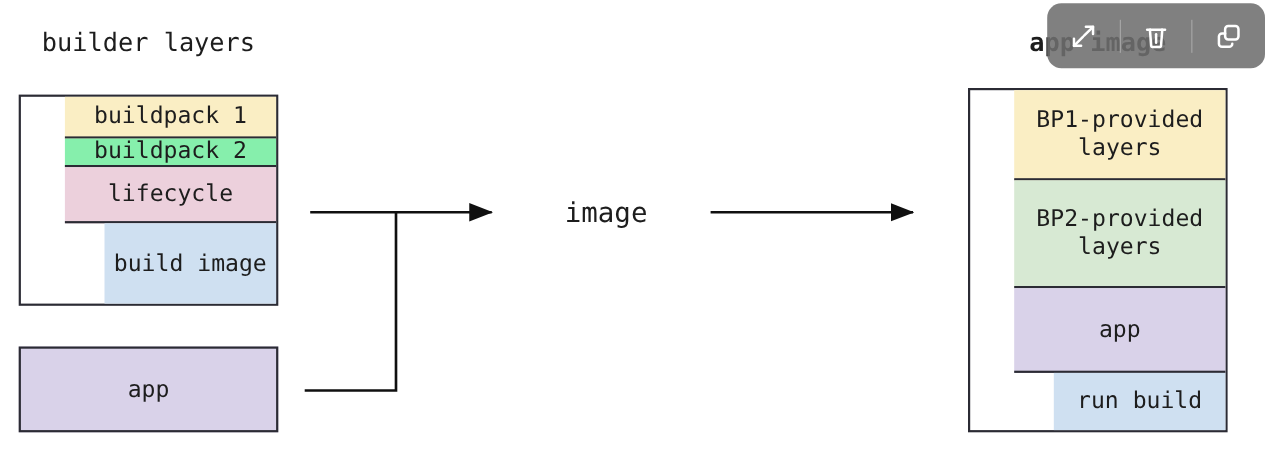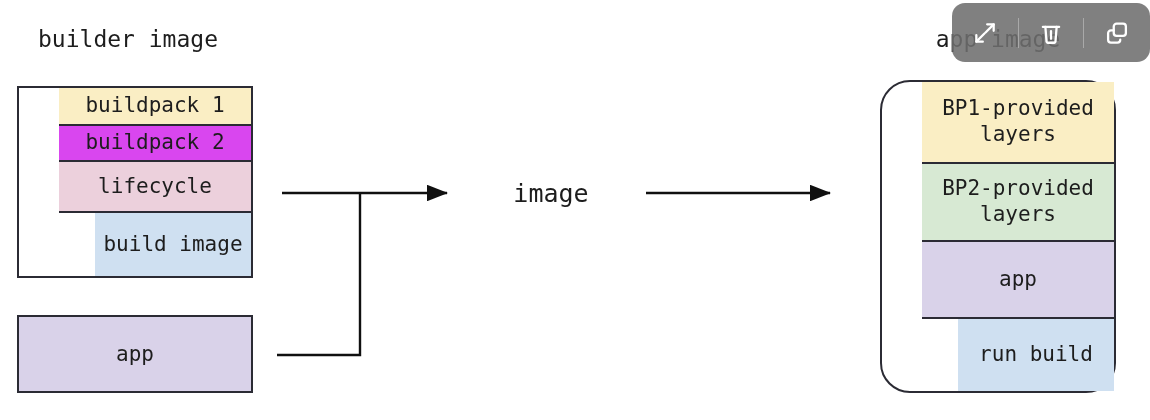--- a/index.html
+++ b/index.html
@@ -31,20 +31,21 @@
   }
   #builder-title {
     left: 38px;
     top: 26px;
   }
   #appimage-title {
     left: 880px;
     top: 26px;
     width: 236px;
     text-align: center;
+    font-weight: bold;
   }
 
   
   .stack {
     position: absolute;
     border: 2px solid #2b2b34;
     box-sizing: border-box;
     display: flex;
     flex-direction: column;
     padding-left: 40px;
@@ -53,21 +54,20 @@
     left: 17px;
     top: 86px;
     width: 236px;
     height: 192px;
   }
   #appimage-stack {
     left: 880px;
     top: 80px;
     width: 236px;
     height: 313px;
-    border-radius: 30px;
   }
 
   .layer {
     box-sizing: border-box;
     display: flex;
     align-items: center;
     justify-content: center;
     text-align: center;
     font-size: 21px;
     line-height: 1.22;
@@ -152,27 +152,27 @@
   }
   .tb-btn svg {
     display: block;
   }
 </style>
 </head>
 <body>
 
 <div class="stage">
 
-  <div class="diagram-title" id="builder-title">builder image</div>
+  <div class="diagram-title" id="builder-title">builder layers</div>
 
   <div class="diagram-title" id="appimage-title">app image</div>
 
   <div class="stack" id="builder-stack">
     <div class="layer" style="height:38px;background:#faeec4">buildpack 1</div>
-    <div class="layer" style="height:36px;background:#d946ef">buildpack 2</div>
+    <div class="layer" style="height:26px;background:#86efac">buildpack 2</div>
     <div class="layer" style="height:51px;background:#ecd0dc">lifecycle</div>
     <div class="layer" style="flex:1;background:#cfe0f1">build image</div>
   </div>
 
   <div class="box" id="app-box" style="background:#d9d2e9">app</div>
 
   <svg class="conn-svg" viewBox="0 0 1150 420" xmlns="http://www.w3.org/2000/svg">
     <defs>
       <marker id="arrowhead" markerWidth="9" markerHeight="7" refX="8.5" refY="3.5" orient="auto" markerUnits="strokeWidth">
         <polygon points="0 0, 9 3.5, 0 7" fill="#101010"></polygon>
@@ -187,21 +187,21 @@
     <g>
       <path d="M 646 193 L 830 193" stroke="#101010" stroke-width="2.4" fill="none" marker-end="url(#arrowhead)"></path>
     </g>
   </svg>
 
   <div id="build-label">image</div>
 
   <div class="stack" id="appimage-stack">
     <div class="layer" style="height:82px;background:#faeec4">BP1-provided
 layers</div>
-    <div class="layer" style="height:78px;background:#d7e9d3">BP2-provided
+    <div class="layer" style="height:98px;background:#d7e9d3">BP2-provided
 layers</div>
     <div class="layer" style="height:77px;background:#d9d2e9">app</div>
     <div class="layer" style="flex:1;background:#cfe0f1">run build</div>
   </div>
 
   <div id="floating-toolbar">
 
     <div class="tb-btn" title="Expand">
       <span>
         <svg width="26" height="26" viewBox="0 0 24 24" fill="none" stroke="#ffffff" stroke-width="2.1" stroke-linecap="round" stroke-linejoin="round">

